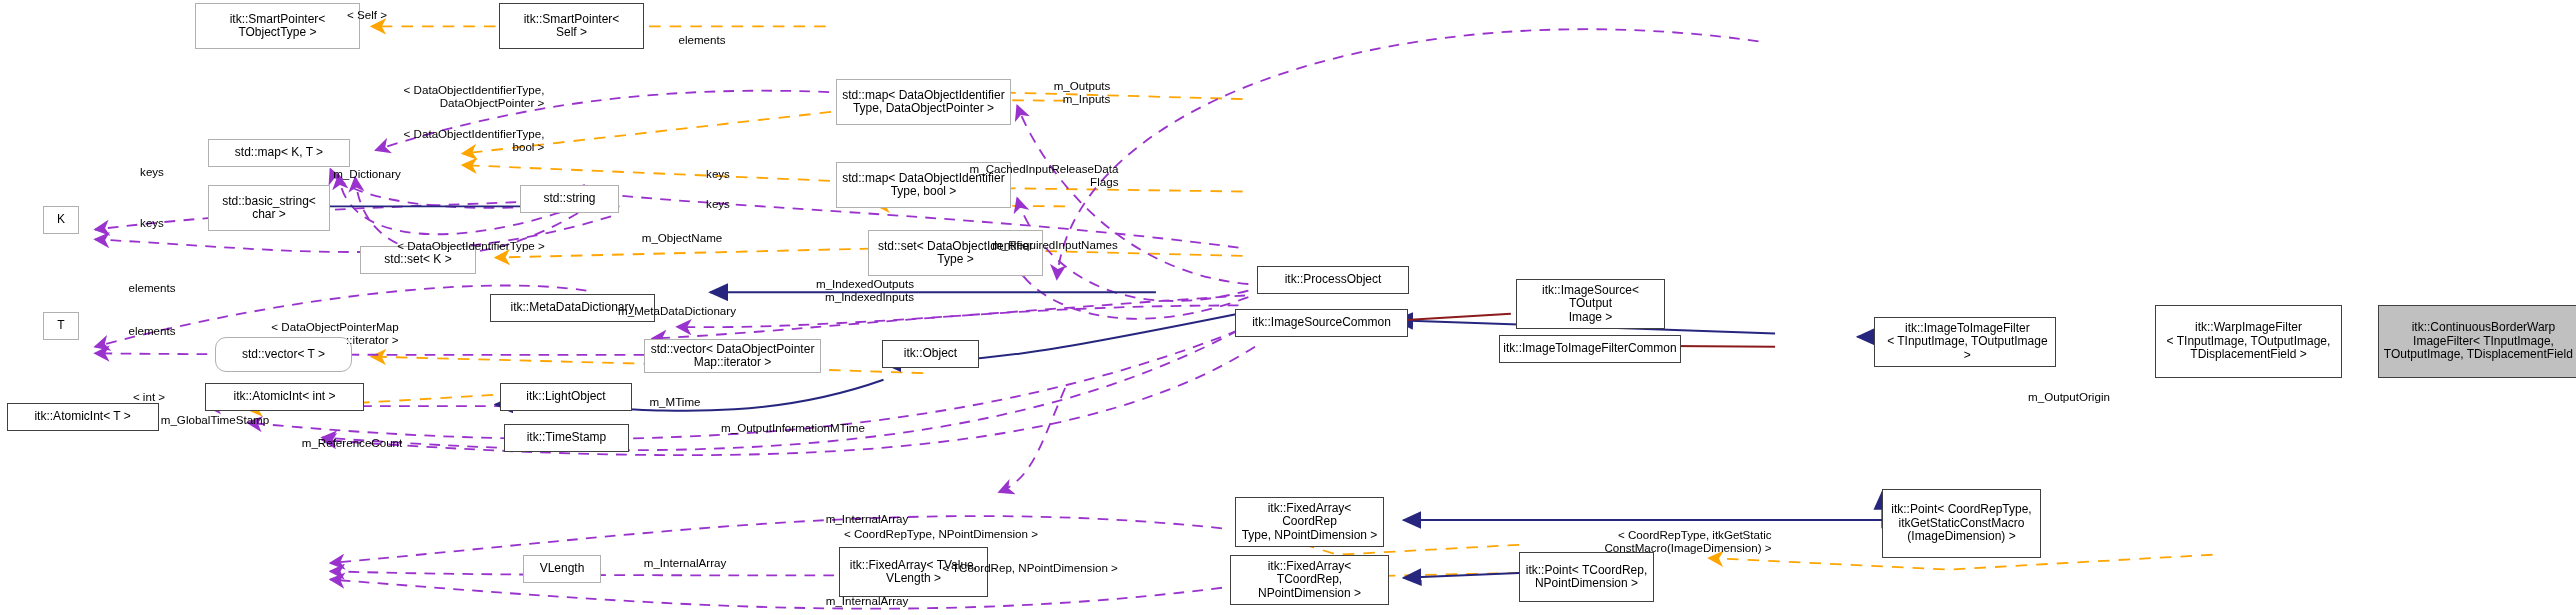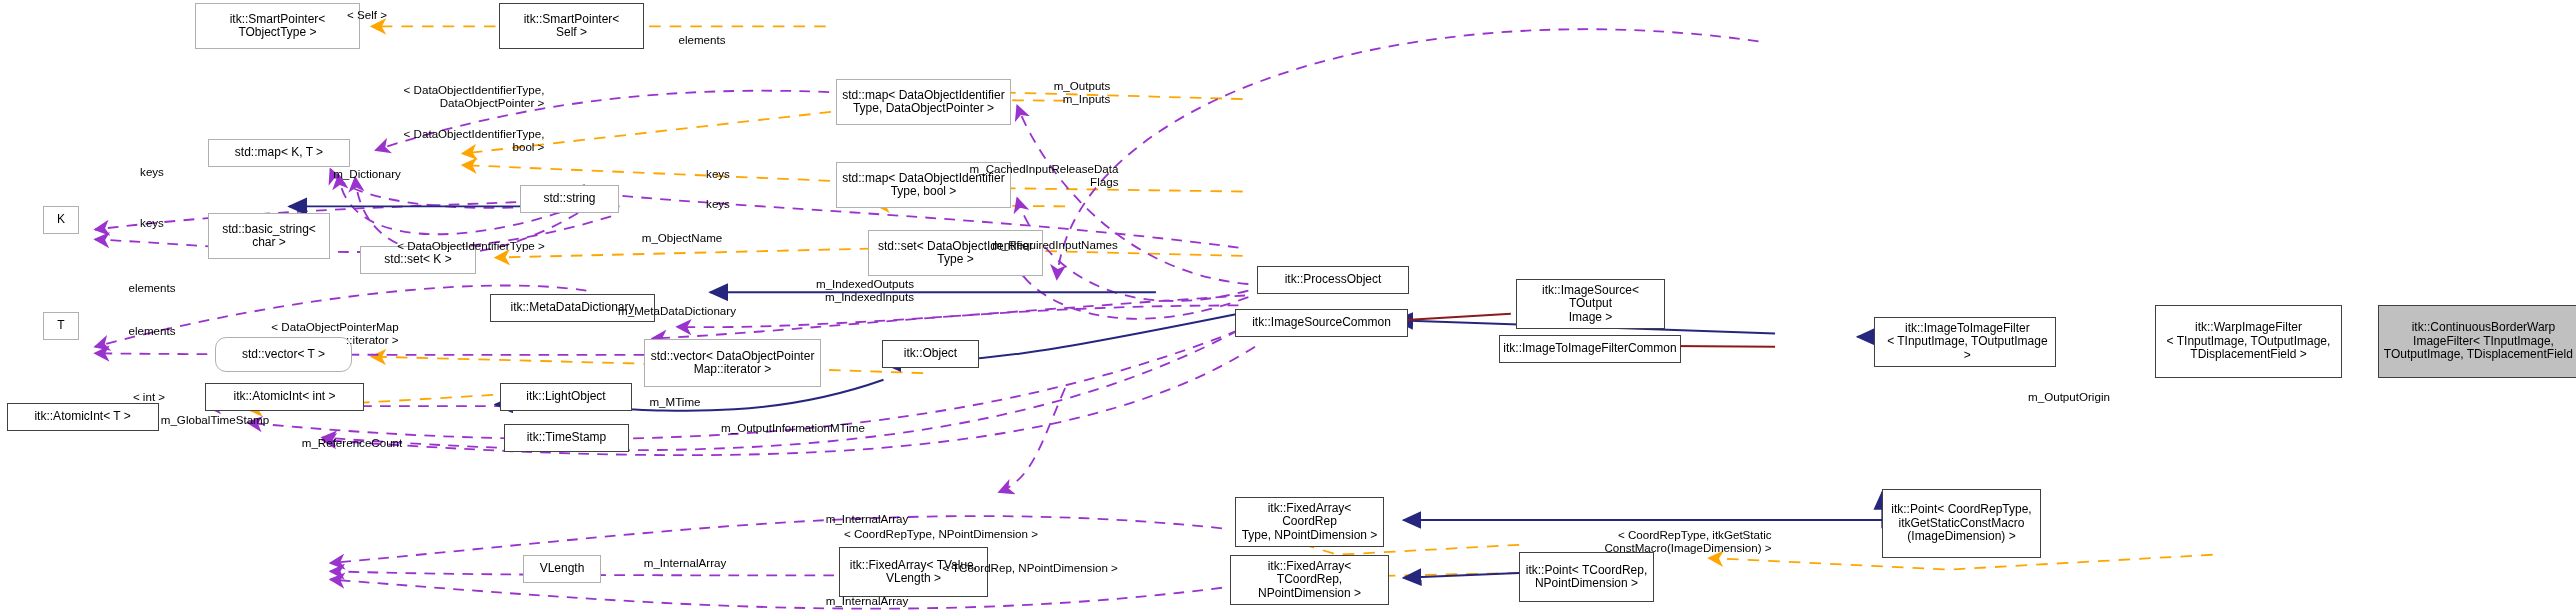--- a/index.html
+++ b/index.html
@@ -148,21 +148,21 @@
   <div id="node-host">
       <div class="node std" style="left: 195px; top: 3.3px; width: 165px; height: 46px;">itk::SmartPointer&lt;
 TObjectType &gt;</div>
       <div class="node itk" style="left: 499px; top: 3.3px; width: 145px; height: 46px;">itk::SmartPointer&lt;
 Self &gt;</div>
       <div class="node std" style="left: 836px; top: 79px; width: 175px; height: 46px;">std::map&lt; DataObjectIdentifier
 Type, DataObjectPointer &gt;</div>
       <div class="node std" style="left: 208px; top: 139px; width: 142px; height: 28px;">std::map&lt; K, T &gt;</div>
       <div class="node std" style="left: 836px; top: 162px; width: 175px; height: 46px;">std::map&lt; DataObjectIdentifier
 Type, bool &gt;</div>
-      <div class="node std" style="left: 208px; top: 185px; width: 122px; height: 46px; margin-top: 28px;">std::basic_string&lt;
+      <div class="node std" style="left: 208px; top: 185px; width: 122px; height: 46px;">std::basic_string&lt;
 char &gt;</div>
       <div class="node std" style="left: 520px; top: 185px; width: 99px; height: 28px; text-align: right;">std::string</div>
       <div class="node std" style="left: 360px; top: 246px; width: 116px; height: 28px;">std::set&lt; K &gt;</div>
       <div class="node std" style="left: 836px; top: 230px; width: 175px; height: 46px; margin-left: 32px;">std::set&lt; DataObjectIdentifier
 Type &gt;</div>
       <div class="node std" style="left: 43px; top: 206px; width: 36px; height: 28px;">K</div>
       <div class="node itk" style="left: 1257px; top: 266px; width: 152px; height: 28px;">itk::ProcessObject</div>
       <div class="node itk" style="left: 1516px; top: 279px; width: 149px; height: 50px;">itk::ImageSource&lt; TOutput
 Image &gt;</div>
       <div class="node itk" style="left: 490px; top: 294px; width: 165px; height: 28px;">itk::MetaDataDictionary</div>
@@ -170,21 +170,21 @@
       <div class="node itk" style="left: 1874px; top: 317px; width: 182px; height: 50px; padding-left: 8px;">itk::ImageToImageFilter
 &lt; TInputImage, TOutputImage &gt;</div>
       <div class="node itk" style="left: 2155px; top: 305px; width: 187px; height: 73px;">itk::WarpImageFilter
 &lt; TInputImage, TOutputImage,
 TDisplacementField &gt;</div>
       <div class="node focus" style="left: 2378px; top: 305px; width: 211px; height: 73px;">itk::ContinuousBorderWarp
 ImageFilter&lt; TInputImage,
 TOutputImage, TDisplacementField &gt;</div>
       <div class="node std" style="left: 43px; top: 312px; width: 36px; height: 28px;">T</div>
       <div class="node std" style="left: 215px; top: 337px; width: 137px; height: 35px; border-radius: 11px;">std::vector&lt; T &gt;</div>
-      <div class="node std" style="left: 644px; top: 339px; width: 177px; height: 48px;">std::vector&lt; DataObjectPointer
+      <div class="node std" style="left: 644px; top: 339px; width: 177px; height: 34px;">std::vector&lt; DataObjectPointer
 Map::iterator &gt;</div>
       <div class="node itk" style="left: 882px; top: 340px; width: 97px; height: 28px;">itk::Object</div>
       <div class="node itk" style="left: 1499px; top: 335px; width: 182px; height: 28px;">itk::ImageToImageFilterCommon</div>
       <div class="node itk" style="left: 205px; top: 383px; width: 159px; height: 28px;">itk::AtomicInt&lt; int &gt;</div>
       <div class="node itk" style="left: 500px; top: 383px; width: 132px; height: 28px;">itk::LightObject</div>
       <div class="node itk" style="left: 6.6px; top: 403px; width: 152px; height: 28px;">itk::AtomicInt&lt; T &gt;</div>
       <div class="node itk" style="left: 504px; top: 424px; width: 125px; height: 28px;">itk::TimeStamp</div>
       <div class="node itk" style="left: 1235px; top: 497px; width: 149px; height: 50px;">itk::FixedArray&lt; CoordRep
 Type, NPointDimension &gt;</div>
       <div class="node itk" style="left: 1882px; top: 489px; width: 159px; height: 69px;">itk::Point&lt; CoordRepType,

